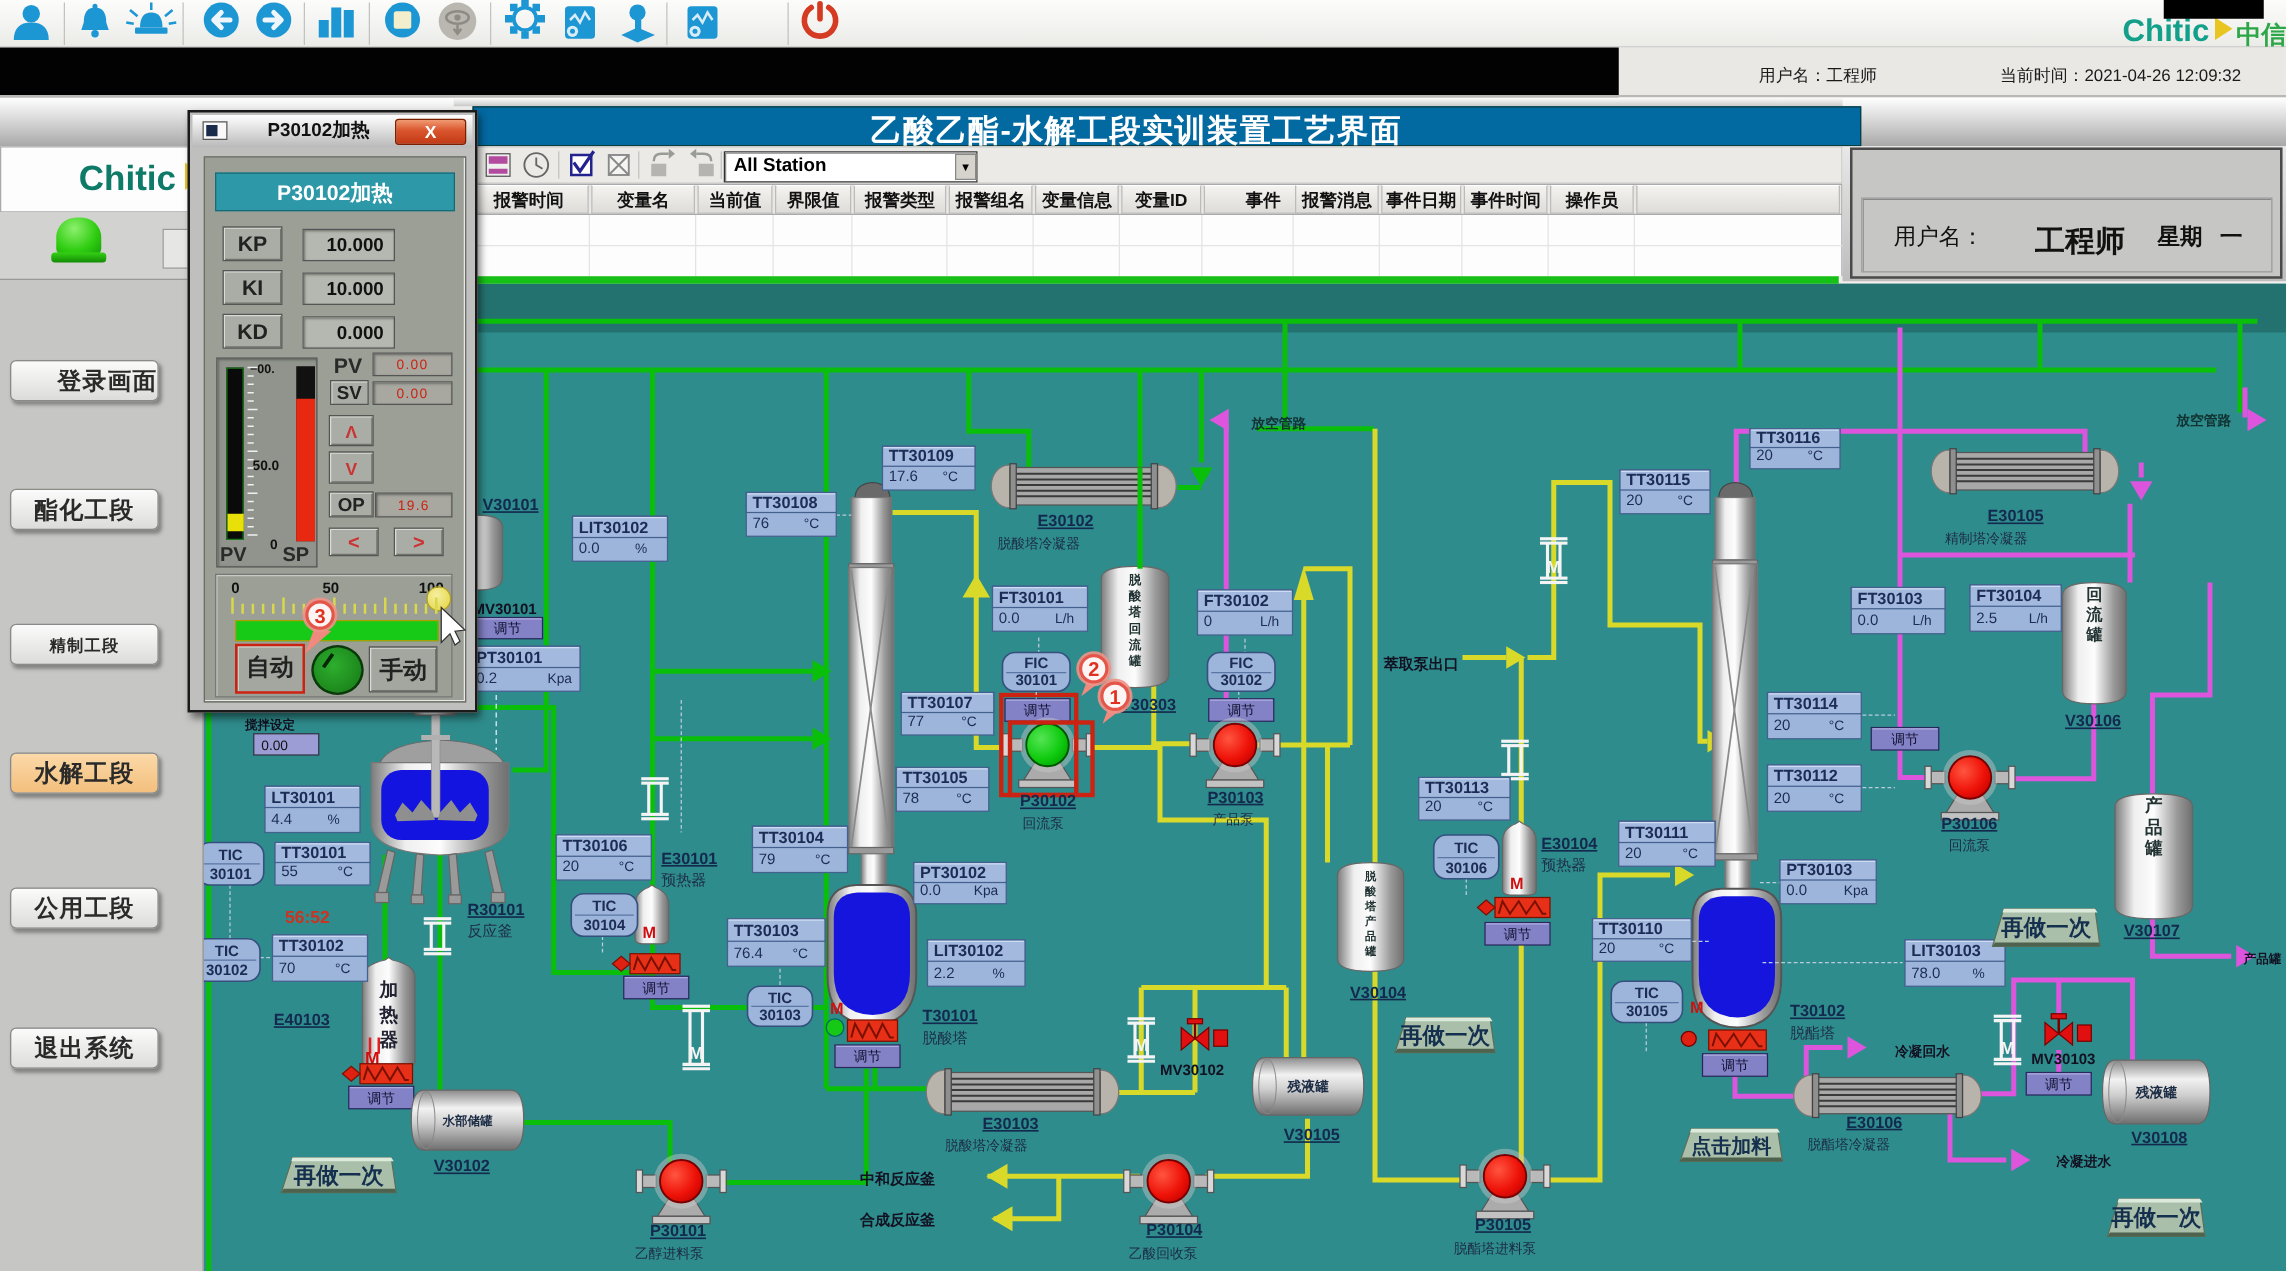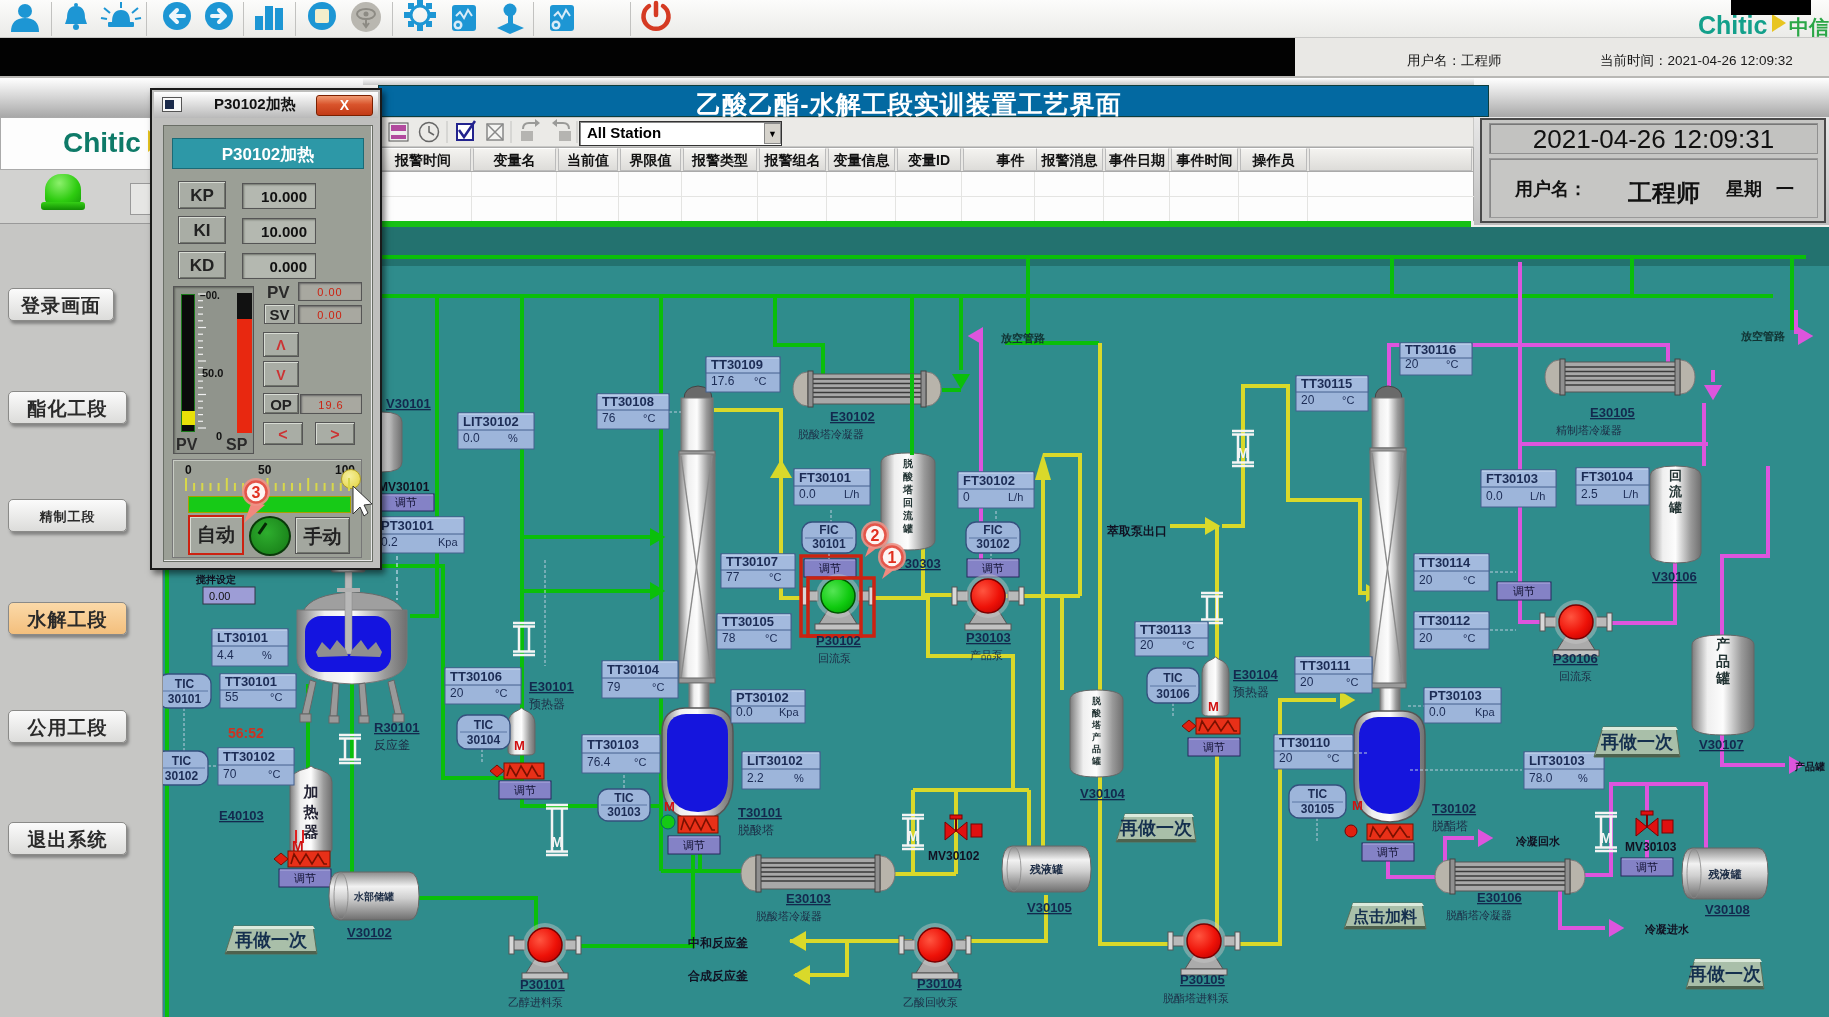--- a/index.html
+++ b/index.html
@@ -930,21 +930,21 @@
 <div class="abs" style="left:0;top:117px;width:163px;height:53px;background:#fdfdfd;border:1px solid #aaa">
 <span class="abs" style="left:62px;top:9px;font-size:28px;font-weight:bold;color:#0e7a68">Chitic</span>
 <span class="abs" style="left:147px;top:12px;width:0;height:0;border-left:14px solid #e8c520;border-top:11px solid transparent;border-bottom:11px solid transparent"></span>
   </div>
 <div class="abs" style="left:0;top:170px;width:163px;height:54px;background:#d2d2d0;border-bottom:1px solid #999">
 <span class="abs" style="left:45px;top:4px;width:36px;height:30px;background:radial-gradient(circle at 40% 30%,#8cf06c,#2ecc10 60%,#18a008);border-radius:16px 16px 5px 5px"></span>
 <span class="abs" style="left:41px;top:32px;width:44px;height:8px;background:linear-gradient(#35d015,#128c04);border-radius:3px"></span>
 <span class="abs" style="left:130px;top:13px;width:33px;height:32px;background:#e6e6e4;border:1px solid #999"></span>
   </div>
 <div class="abs" style="left:0;top:224px;width:163px;height:793px;background:#c6c6c4;border-right:1px solid #909090"></div>
-<div class="abs" style="left:8px;top:288px;width:106px;height:33px;background:linear-gradient(#fbfbfb,#dcdcda);border:1px solid #8a8a88;border-radius:5px;box-shadow:2px 3px 3px rgba(80,80,80,.55);text-align:center;line-height:33px;font-size:19px;font-weight:bold;color:#2a2a2a;letter-spacing:1px">登录画面</div>
+<div class="abs" style="left:8px;top:288px;width:119px;height:33px;background:linear-gradient(#fbfbfb,#dcdcda);border:1px solid #8a8a88;border-radius:5px;box-shadow:2px 3px 3px rgba(80,80,80,.55);text-align:right;line-height:33px;font-size:19px;font-weight:bold;color:#2a2a2a;letter-spacing:1px">登录画面</div>
 <div class="abs" style="left:8px;top:391px;width:119px;height:33px;background:linear-gradient(#fbfbfb,#dcdcda);border:1px solid #8a8a88;border-radius:5px;box-shadow:2px 3px 3px rgba(80,80,80,.55);text-align:center;line-height:33px;font-size:19px;font-weight:bold;color:#2a2a2a;letter-spacing:1px">酯化工段</div>
 <div class="abs" style="left:8px;top:499px;width:119px;height:33px;background:linear-gradient(#fbfbfb,#dcdcda);border:1px solid #8a8a88;border-radius:5px;box-shadow:2px 3px 3px rgba(80,80,80,.55);text-align:center;line-height:33px;font-size:13px;font-weight:bold;color:#2a2a2a;letter-spacing:1px">精制工段</div>
 <div class="abs" style="left:8px;top:602px;width:119px;height:33px;background:linear-gradient(#fbd9a8,#f3bf7d);border:1px solid #8a8a88;border-radius:5px;box-shadow:2px 3px 3px rgba(80,80,80,.55);text-align:center;line-height:33px;font-size:19px;font-weight:bold;color:#2a2a2a;letter-spacing:1px">水解工段</div>
 <div class="abs" style="left:8px;top:710px;width:119px;height:33px;background:linear-gradient(#fbfbfb,#dcdcda);border:1px solid #8a8a88;border-radius:5px;box-shadow:2px 3px 3px rgba(80,80,80,.55);text-align:center;line-height:33px;font-size:19px;font-weight:bold;color:#2a2a2a;letter-spacing:1px">公用工段</div>
 <div class="abs" style="left:8px;top:822px;width:119px;height:33px;background:linear-gradient(#fbfbfb,#dcdcda);border:1px solid #8a8a88;border-radius:5px;box-shadow:2px 3px 3px rgba(80,80,80,.55);text-align:center;line-height:33px;font-size:19px;font-weight:bold;color:#2a2a2a;letter-spacing:1px">退出系统</div>
 <div class="abs" style="left:363px;top:117px;width:1111px;height:30px;background:#ebeae7;border:1px solid #c8c8c6"></div>
 <svg class="abs" style="left:363px;top:117px" width="420" height="30" viewBox="0 0 420 30">
 <rect x="3" y="5" width="6" height="20" fill="#d5d4d1" stroke="#aaa"></rect>
 <rect x="26" y="6" width="19" height="18" fill="#efefee" stroke="#555"></rect>
 <rect x="28" y="8" width="15" height="6" fill="#b24a9e"></rect>
@@ -995,23 +995,22 @@
 <div class="abs" style="left:961px;top:172px;width:1px;height:49px;background:#e4e4e2"></div>
 <div class="abs" style="left:1034px;top:172px;width:1px;height:49px;background:#e4e4e2"></div>
 <div class="abs" style="left:1103px;top:172px;width:1px;height:49px;background:#e4e4e2"></div>
 <div class="abs" style="left:1169px;top:172px;width:1px;height:49px;background:#e4e4e2"></div>
 <div class="abs" style="left:1238px;top:172px;width:1px;height:49px;background:#e4e4e2"></div>
 <div class="abs" style="left:1307px;top:172px;width:1px;height:49px;background:#e4e4e2"></div>
 <div class="abs" style="left:363px;top:196px;width:1111px;height:1px;background:#e4e4e2"></div>
 <div class="abs" style="left:363px;top:221px;width:1108px;height:6px;background:#16c016"></div>
 <div class="abs" style="left:1474px;top:117px;width:355px;height:108px;background:linear-gradient(#e8e8e8,#bdbdbd)"></div>
 <div class="abs" style="left:1480px;top:118px;width:346px;height:105px;background:#c6c6c4;border:2px solid #4a4a4a">
-<div class="abs" style="left:7px;top:3px;width:329px;height:31px;background:#c2c2c0;border:1px solid #909090;box-shadow:inset 1px 1px 0 #777;text-align:center;font-size:26px;color:#111;line-height:30px">2021-04-26 12:09:31</div>
 <div class="abs" style="left:7px;top:38px;width:329px;height:60px;border:1px solid #999;box-shadow:inset 1px 1px 0 #888">
-<span class="abs" style="left:25px;top:18px;font-size:18px;color:#111;font-weight:bold">用户名：</span>
+<span class="abs" style="left:25px;top:18px;font-size:18px;color:#111;font-weight:normal">用户名：</span>
 <span class="abs" style="left:138px;top:18px;font-size:24px;color:#111;font-weight:bold">工程师</span>
 <span class="abs" style="left:236px;top:18px;font-size:18px;color:#111;font-weight:bold">星期</span>
 <span class="abs" style="left:286px;top:18px;font-size:18px;color:#111;font-weight:bold">一</span>
     </div>
   </div>
 <div class="abs" style="left:150px;top:88px;width:232px;height:482px;background:#bfbfbd;border:2px solid #1a1a1a;box-shadow:3px 4px 6px rgba(0,0,0,.5)">
 <div class="abs" style="left:2px;top:2px;width:224px;height:26px;background:linear-gradient(#ffffff,#b9b9b9)">
  <span class="abs" style="left:8px;top:5px;width:20px;height:15px;background:#f8f8f8;border:1px solid #555">
         <span class="abs" style="left:2px;top:2px;width:9px;height:9px;background:#1a2a4a"></span>
       </span>

